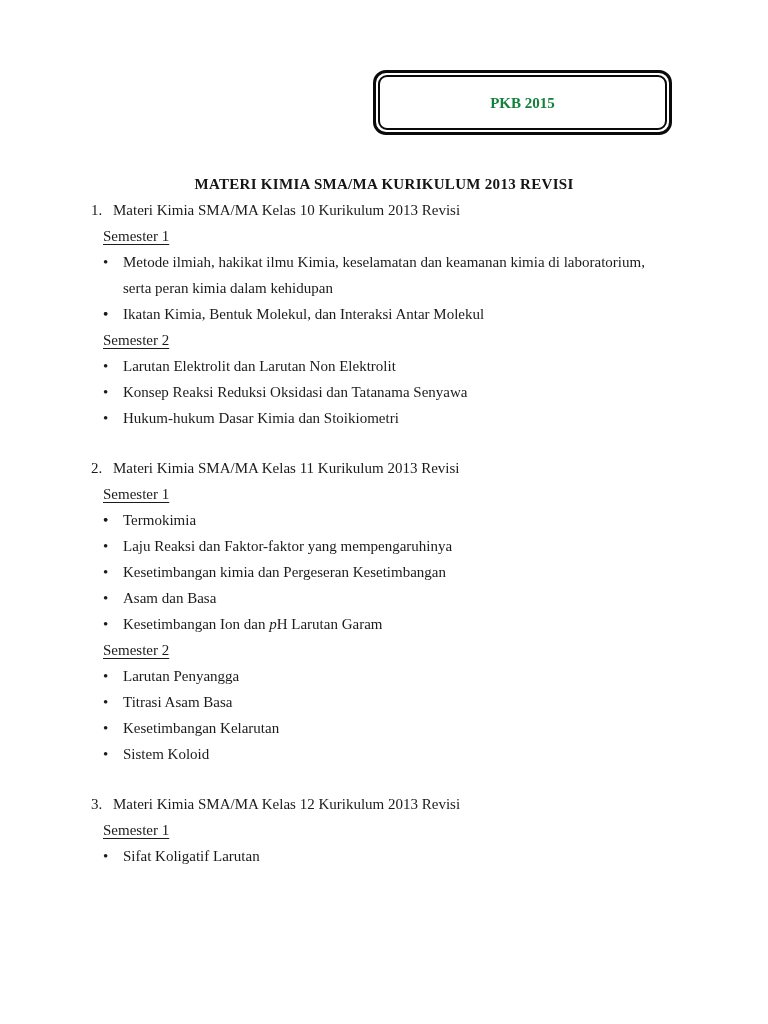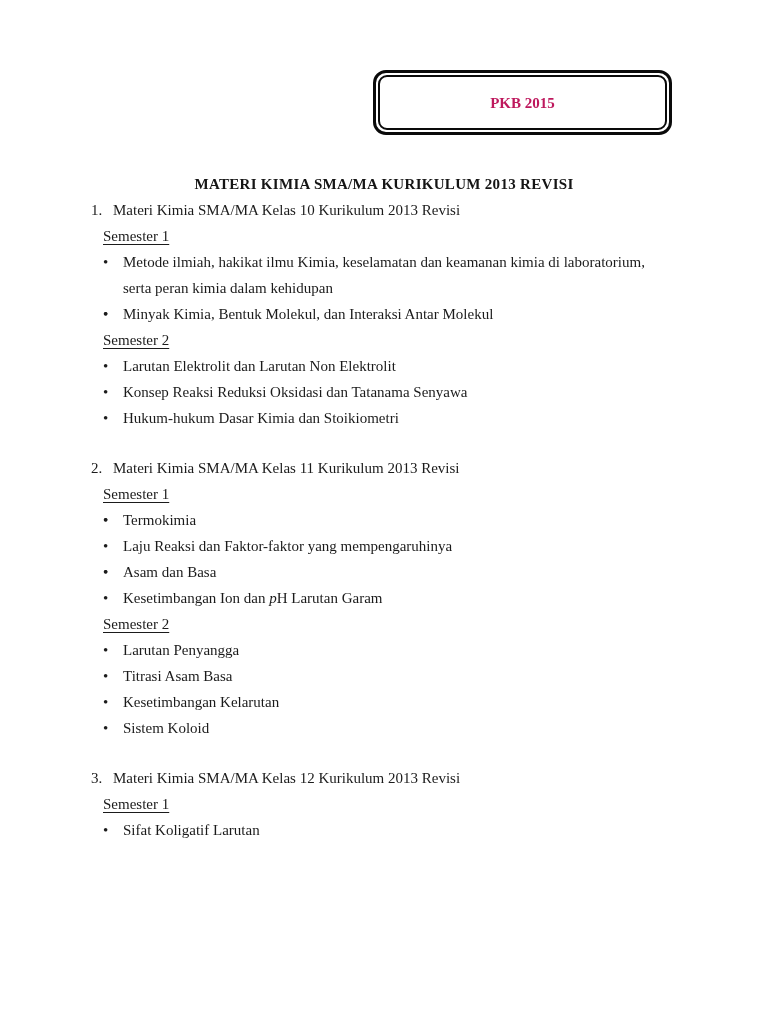--- a/index.html
+++ b/index.html
@@ -37,21 +37,21 @@
     display: flex;
     flex-direction: column;
     justify-content: center;
     align-items: center;
   }
   .stamp-line {
     font-size: 15px;
     font-weight: bold;
     line-height: 20px;
     white-space: nowrap;
-    color: #be185d;
+    color: #15803d;
   }
   
   .doc {
     position: absolute;
     left: 91px;
     top: 171px;
     width: 586px;
     font-size: 15px;
     line-height: 26px;
   }
@@ -109,33 +109,33 @@
 </div>
 
 <div class="doc">
   <div class="doc-title">MATERI KIMIA SMA/MA KURIKULUM 2013 REVISI</div>
   <div id="sections-root">
       <div class="section">
         <div class="sec-heading"><span class="sec-num">1.</span><span>Materi Kimia SMA/MA Kelas 10 Kurikulum 2013 Revisi</span></div>
         <div class="semester"><span>Semester 1</span></div>
         <div class="bullet-row"><span class="bullet-dot">•</span><span class="bullet-text">Metode ilmiah, hakikat ilmu Kimia, keselamatan dan keamanan kimia di laboratorium, serta peran kimia dalam kehidupan</span></div>
         <div class="bullet-row"><span class="bullet-dot">•</span></div>
-        <div class="bullet-row"><span class="bullet-dot">•</span><span class="bullet-text">Minyak Kimia, Bentuk Molekul, dan Interaksi Antar Molekul</span></div>
+        <div class="bullet-row"><span class="bullet-dot">•</span><span class="bullet-text">Ikatan Kimia, Bentuk Molekul, dan Interaksi Antar Molekul</span></div>
         <div class="semester"><span>Semester 2</span></div>
         <div class="bullet-row"><span class="bullet-dot">•</span><span class="bullet-text">Larutan Elektrolit dan Larutan Non Elektrolit</span></div>
         <div class="bullet-row"><span class="bullet-dot">•</span><span class="bullet-text">Konsep Reaksi Reduksi Oksidasi dan Tatanama Senyawa</span></div>
         <div class="bullet-row"><span class="bullet-dot">•</span><span class="bullet-text">Hukum-hukum Dasar Kimia dan Stoikiometri</span></div>
       </div>
       <div class="section">
         <div class="sec-heading"><span class="sec-num">2.</span><span>Materi Kimia SMA/MA Kelas 11 Kurikulum 2013 Revisi</span></div>
         <div class="semester"><span>Semester 1</span></div>
         <div class="bullet-row"><span class="bullet-dot">•</span></div>
         <div class="bullet-row"><span class="bullet-dot">•</span><span class="bullet-text">Termokimia</span></div>
         <div class="bullet-row"><span class="bullet-dot">•</span><span class="bullet-text">Laju Reaksi dan Faktor-faktor yang mempengaruhinya</span></div>
-        <div class="bullet-row"><span class="bullet-dot">•</span></div>
+        <div class="bullet-row"><span class="bullet-dot">•</span><span class="bullet-text">Kesetimbangan kimia dan Pergeseran Kesetimbangan</span></div>
         <div class="bullet-row"><span class="bullet-dot">•</span><span class="bullet-text">Asam dan Basa</span></div>
         <div class="bullet-row"><span class="bullet-dot">•</span><span class="bullet-text">Kesetimbangan Ion dan <i>p</i>H Larutan Garam</span></div>
         <div class="semester"><span>Semester 2</span></div>
         <div class="bullet-row"><span class="bullet-dot">•</span><span class="bullet-text">Larutan Penyangga</span></div>
         <div class="bullet-row"><span class="bullet-dot">•</span><span class="bullet-text">Titrasi Asam Basa</span></div>
         <div class="bullet-row"><span class="bullet-dot">•</span><span class="bullet-text">Kesetimbangan Kelarutan</span></div>
         <div class="bullet-row"><span class="bullet-dot">•</span><span class="bullet-text">Sistem Koloid</span></div>
       </div>
       <div class="section">
         <div class="sec-heading"><span class="sec-num">3.</span><span>Materi Kimia SMA/MA Kelas 12 Kurikulum 2013 Revisi</span></div>

